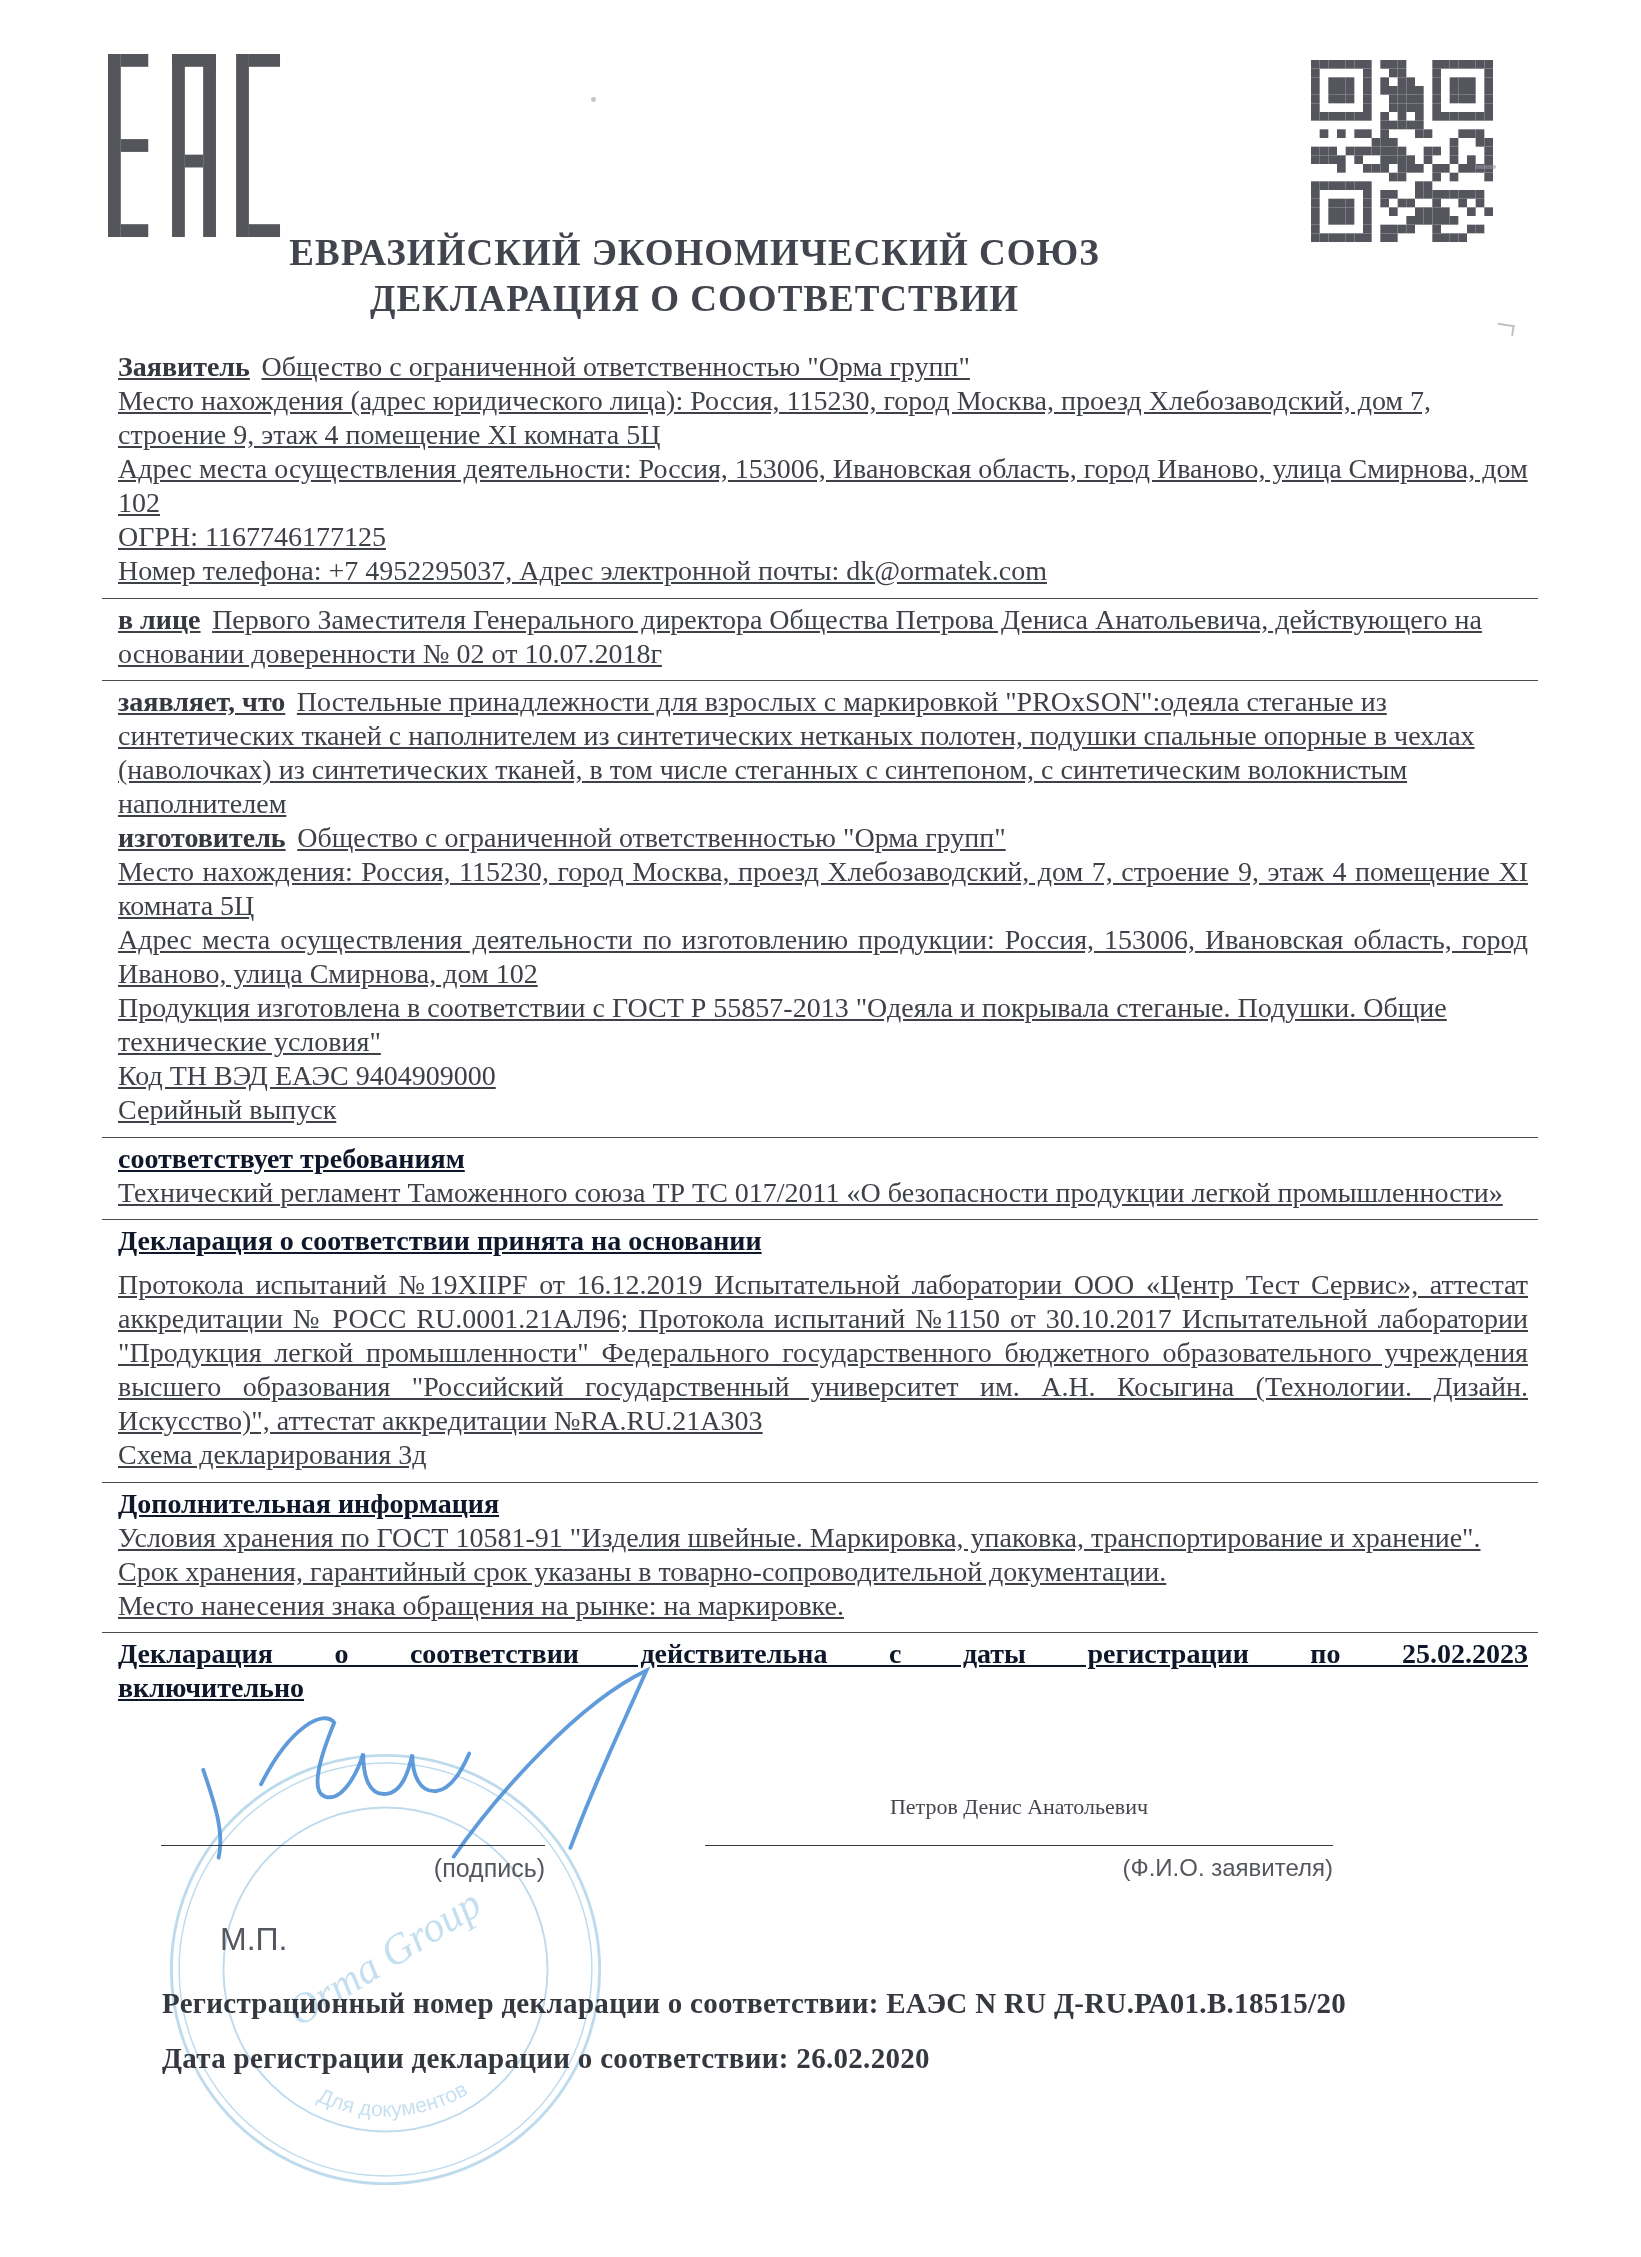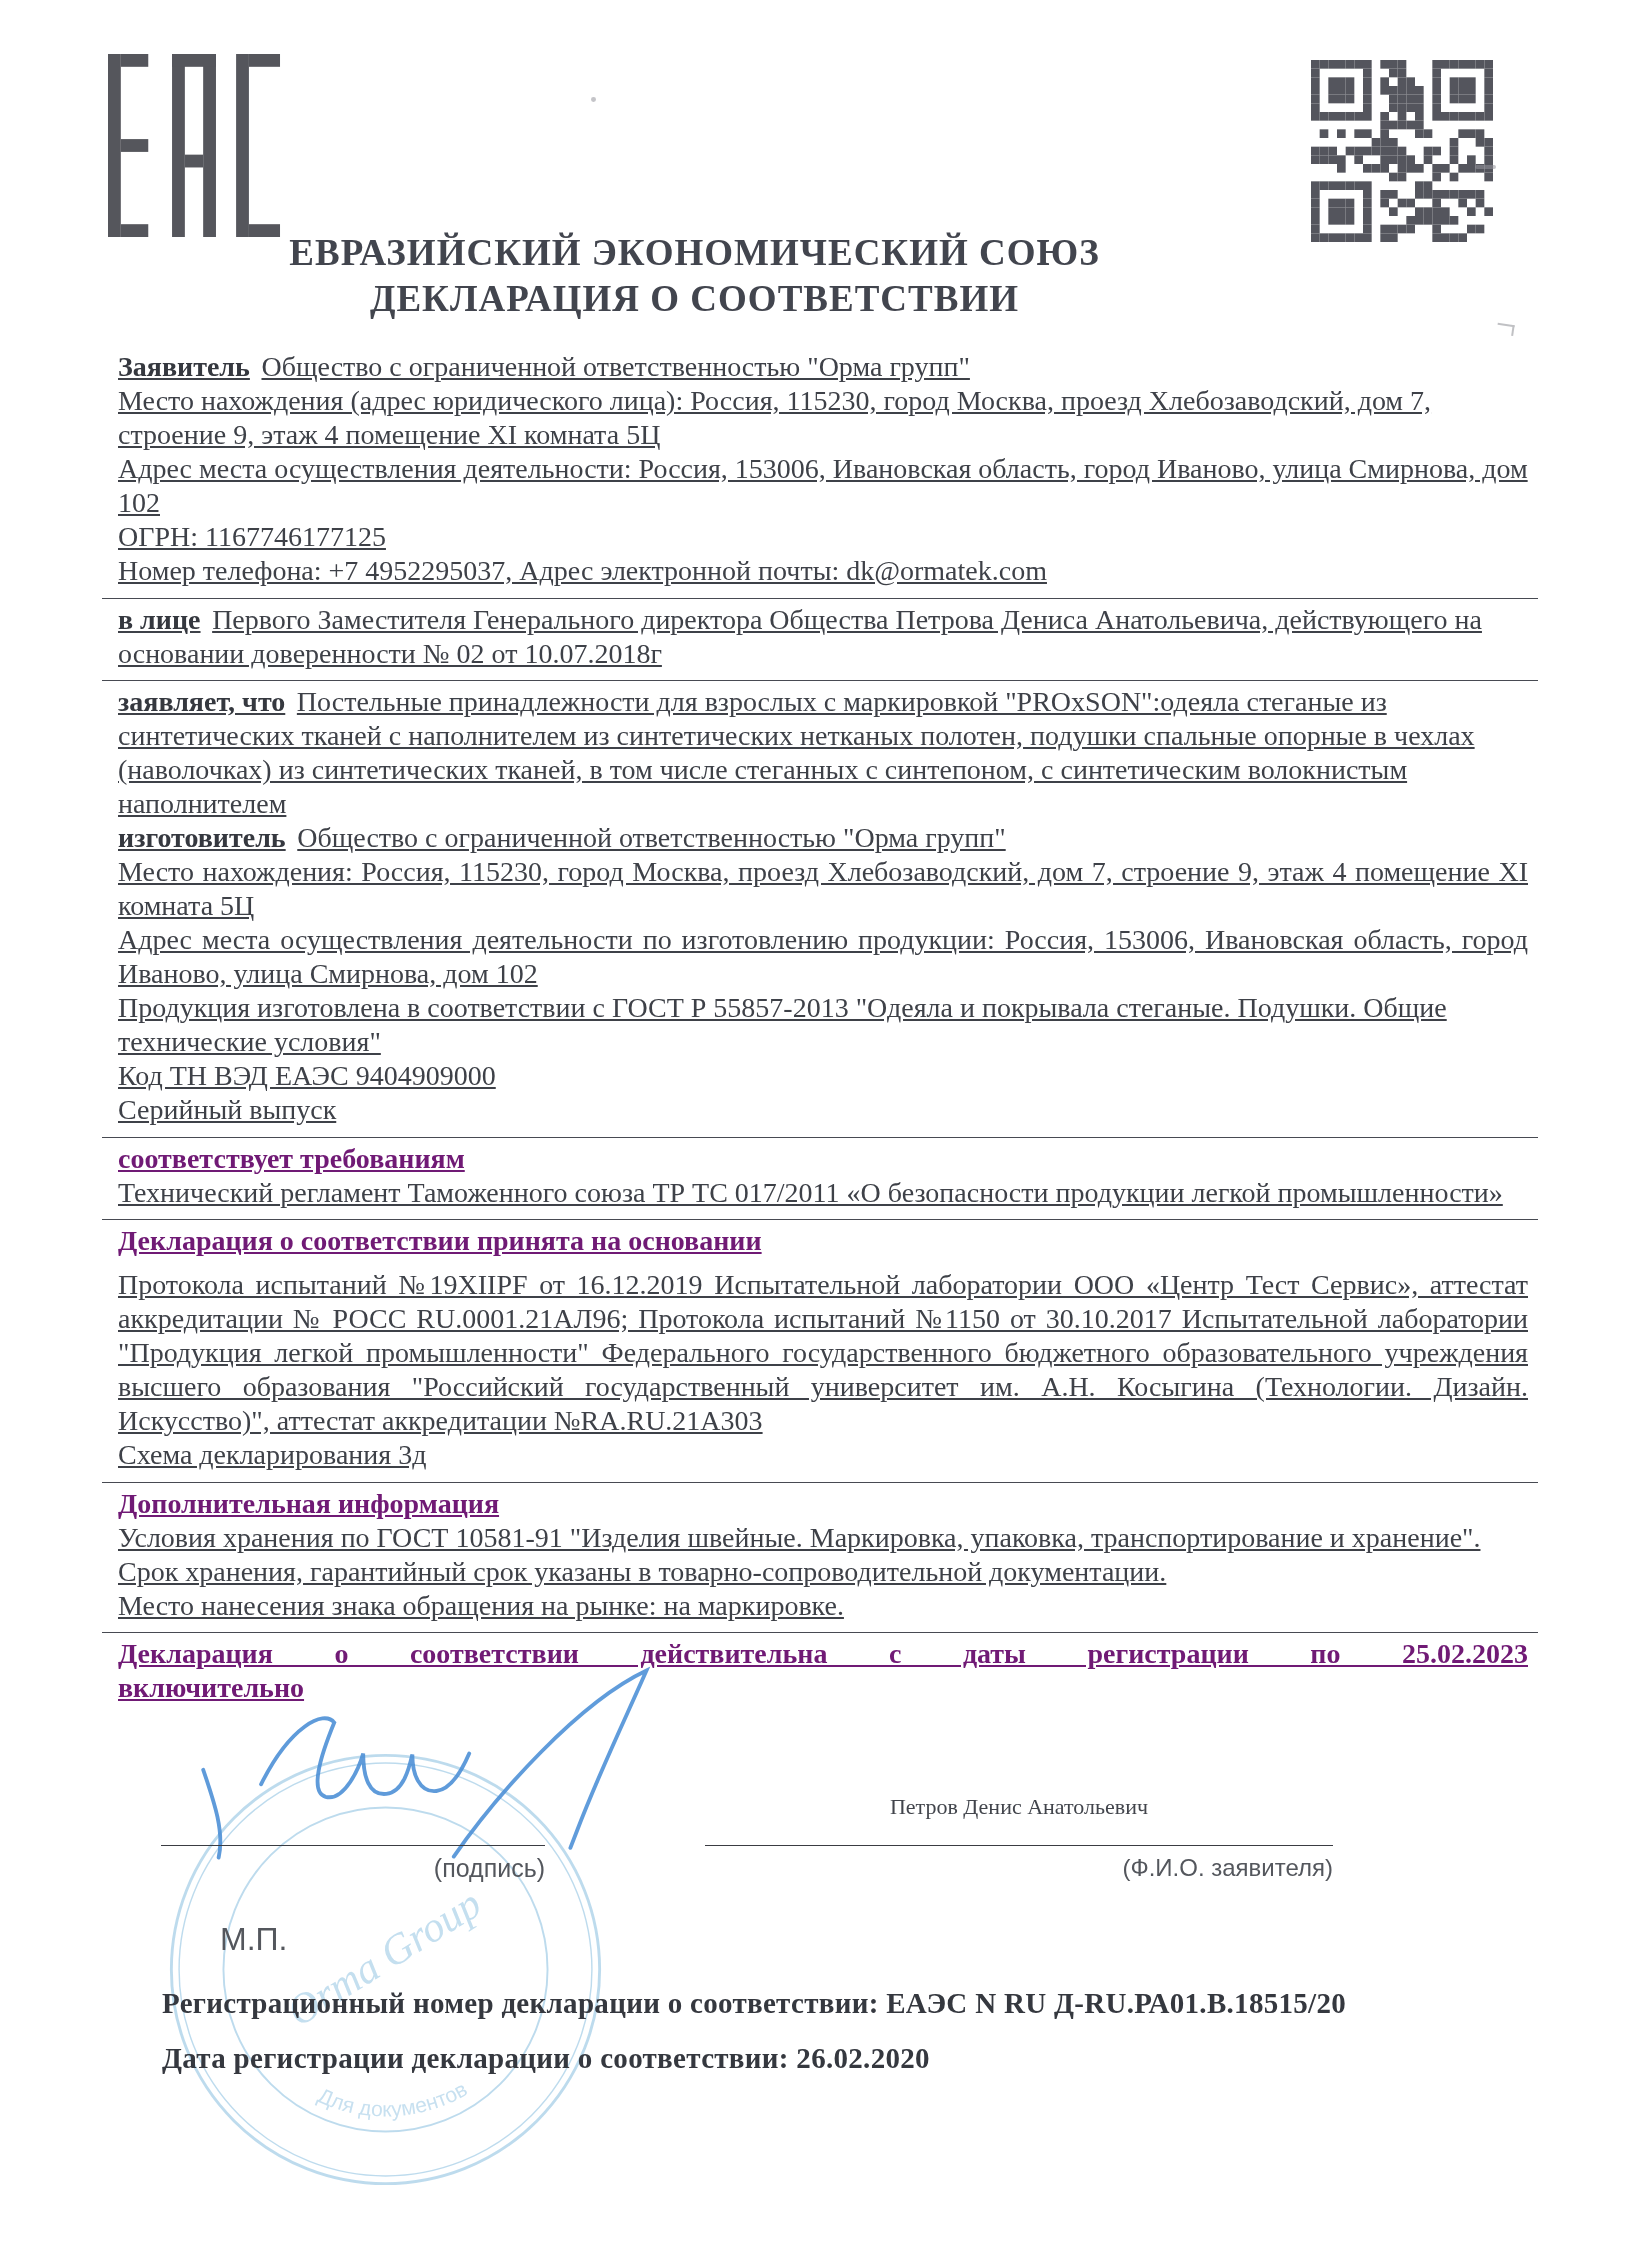--- a/index.html
+++ b/index.html
@@ -21,21 +21,21 @@
     font-weight:bold;font-size:37px;line-height:46px;
     color:#42454e;letter-spacing:1px;
   }
   
   .body{
     position:absolute;left:118px;top:350px;width:1410px;
     font-size:28px;line-height:34px;
   }
   .line{margin:0;text-decoration:underline;}
   .just{text-align:justify;}
-  .b{font-weight:bold;color:#701a75;}
+  .b{font-weight:bold;color:#0f172a;}
   .lbl{font-weight:bold;color:#35383f;margin-right:11.6px;}
   .rule{
     border:none;border-top:1.9px solid #474a52;
     margin:9.7px 0 3.9px -16.4px;width:1436px;height:0;
   }
   .gap-sm{height:9.7px;}
   .justlast{text-align:justify;text-align-last:justify;}
   
   .sigline{position:absolute;height:0;border-top:1.9px solid #3a3c42;}
   .sigline.left{left:161px;top:1845px;width:384px;}

